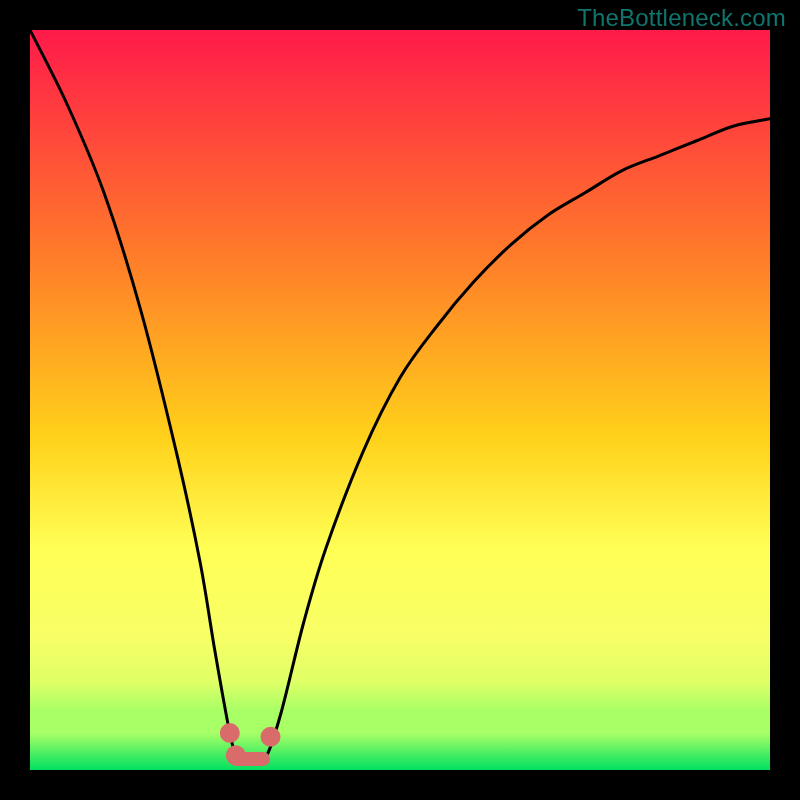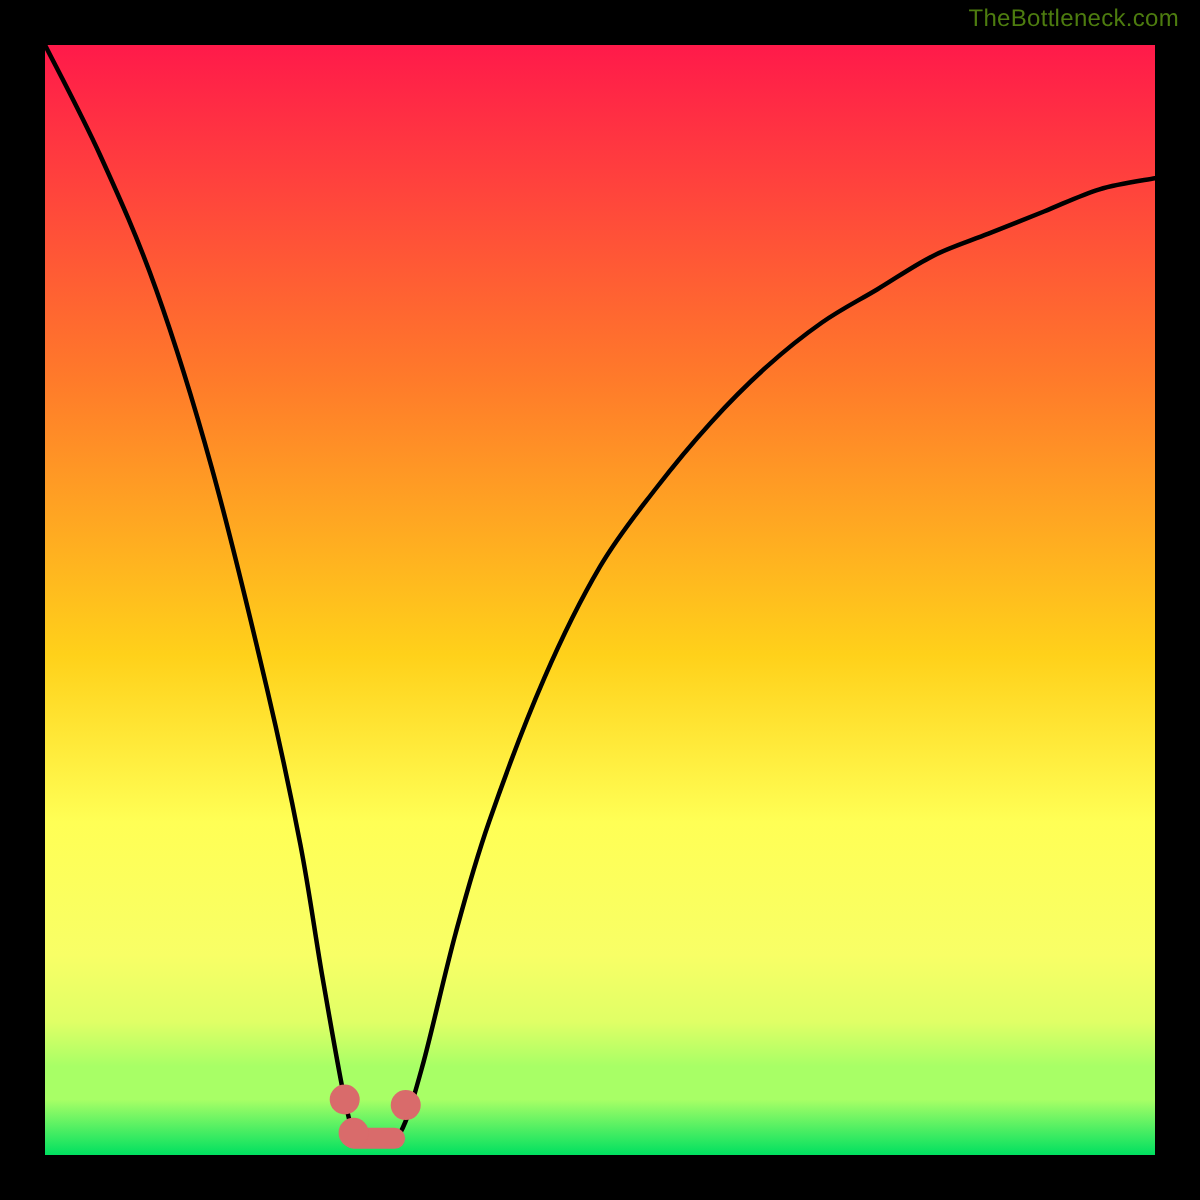--- a/index.html
+++ b/index.html
@@ -14,23 +14,23 @@
   .frame {
     position: relative;
     width: 800px;
     height: 800px;
     background: #000000;
   }
   .watermark {
     position: absolute;
     top: 4px;
     right: 14px;
-    font-size: 16px;
+    font-size: 24px;
     font-weight: 400;
-    color: #4d7c0f;
+    color: #0f766e;
     letter-spacing: 0.2px;
     z-index: 5;
   }
   svg.plot {
     position: absolute;
     left: 30px;
     top: 30px;
     width: 740px;
     height: 740px;
     display: block;

